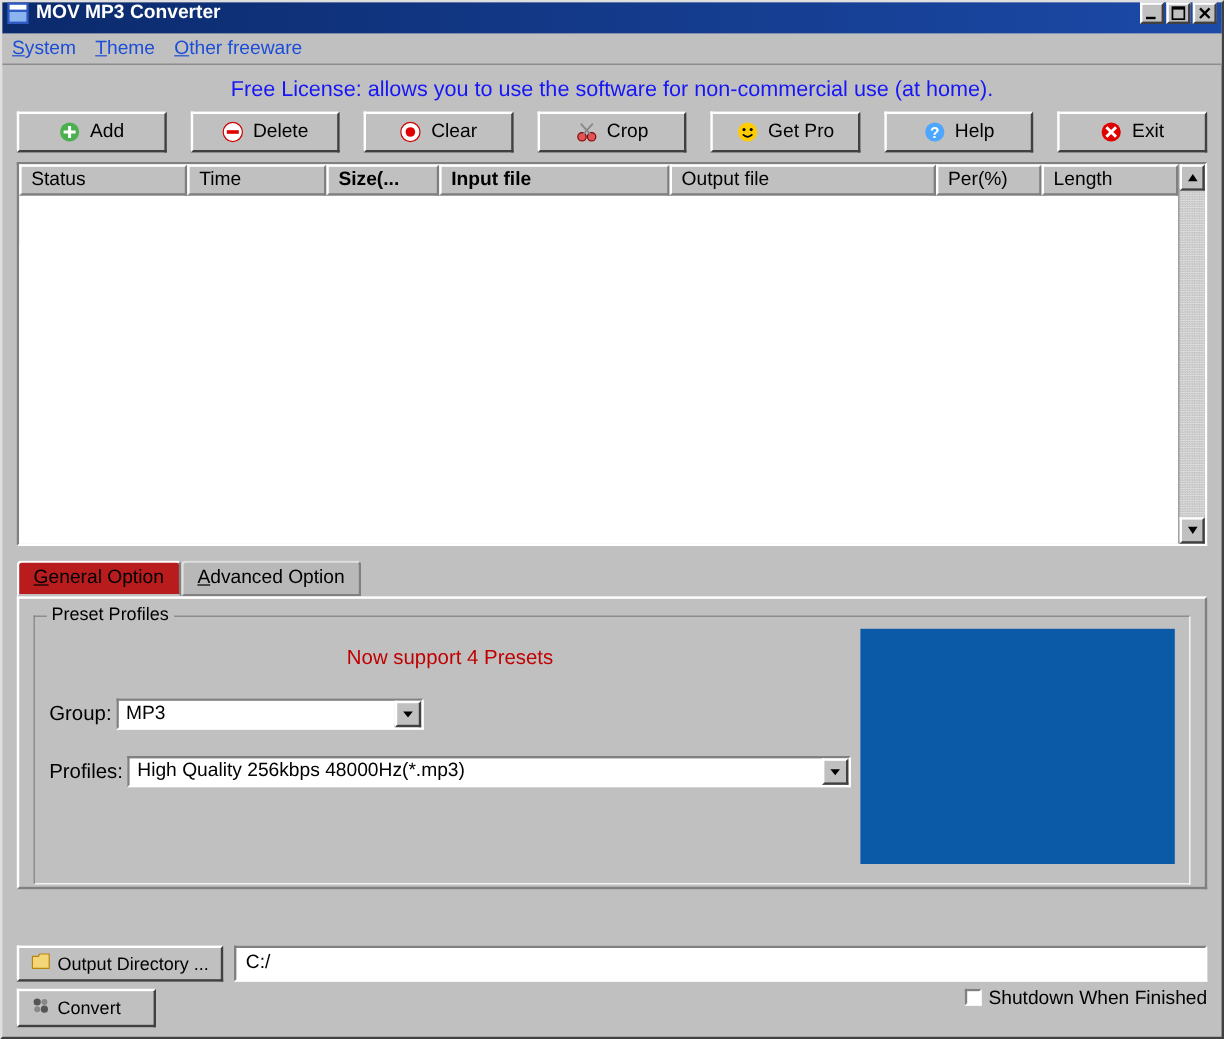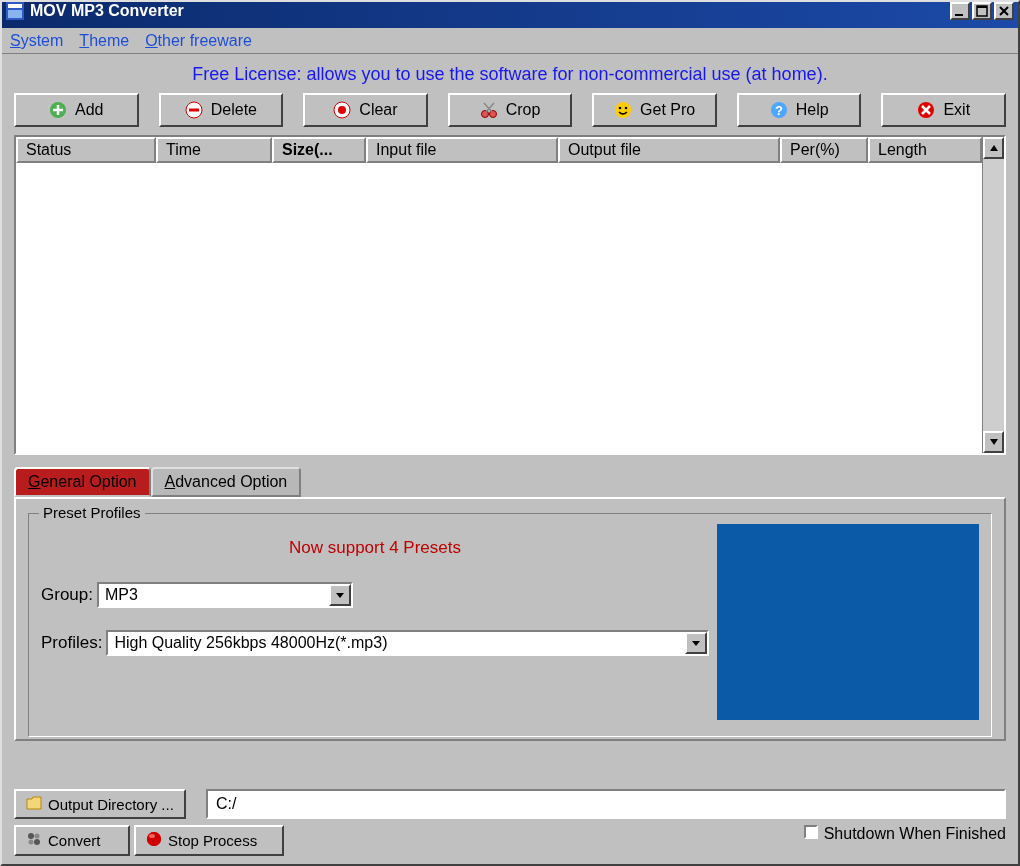--- a/index.html
+++ b/index.html
@@ -34,21 +34,21 @@
 .fieldset { border: 1px solid #808080; border-right-color: #fff; border-bottom-color: #fff; padding: 10px 12px 16px; position: relative; margin-top: 6px; display: flex; }
 .fieldset .legend { position: absolute; top: -10px; left: 10px; background: #c0c0c0; padding: 0 4px; font-size: 15px; }
 .preset-left { flex: 1; display: flex; flex-direction: column; }
 .preset-msg { color: #c00000; font-size: 17px; text-align: center; margin: 14px 0 24px; }
 .row { display: flex; align-items: center; margin-bottom: 22px; }
 .row label { font-size: 17px; margin-right: 4px; }
 .select { background: #fff; border: 2px solid; border-color: #808080 #fff #fff #808080; height: 26px; display: flex; align-items: center; padding: 0 6px; font-size: 16px; position: relative; }
 .select .dd { position: absolute; right: 0; top: 0; width: 22px; height: 100%; background: #c0c0c0; border: 2px solid; border-color: #fff #404040 #404040 #fff; display: flex; align-items: center; justify-content: center; }
 .preview { width: 262px; height: 196px; background: #0a5aa8; margin-left: 8px; }
 .bottom { padding: 0 12px 8px; display: flex; flex-direction: column; gap: 6px; }
-.outrow { display: flex; gap: 20px; }
+.outrow { display: flex; gap: 9px; }
 .outbtn { background: #c0c0c0; border: 2px solid; border-color: #fff #404040 #404040 #fff; padding: 4px 10px; font-size: 15px; display: flex; align-items: center; gap: 6px; cursor: default; }
 .outpath { flex: 1; background: #fff; border: 2px solid; border-color: #808080 #fff #fff #808080; padding: 4px 8px; font-size: 16px; }
 .actionrow { display: flex; align-items: flex-start; }
 .actionrow .spacer { flex: 1; }
 .cb { width: 14px; height: 14px; background: #fff; border: 2px solid; border-color: #808080 #fff #fff #808080; margin-right: 6px; }
 .cblabel { font-size: 16px; }
 </style>
 </head>
 <body>
 
@@ -145,21 +145,21 @@
     </div>
   </div>
 
   <div class="content">
     <div class="list-wrap" style="height:320px;">
       <div class="list-area">
         <div class="list-header">
           <div class="col" style="width:140px;">Status</div>
           <div class="col" style="width:116px;">Time</div>
           <div class="col" style="width:94px;font-weight:bold;">Size(...</div>
-          <div class="col" style="width:192px;">Input file</div>
+          <div class="col" style="width:192px;font-weight:bold;">Input file</div>
           <div class="col" style="width:222px;">Output file</div>
           <div class="col" style="width:88px;">Per(%)</div>
           <div class="col" style="flex:1;">Length</div>
         </div>
         <div class="list-body"></div>
       </div>
       <div class="vscroll">
         <div class="arrow">
             <svg width="10" height="10" viewBox="0 0 10 10">
               <path d="M5 2 L9 8 L1 8 Z" fill="#000"></path>
@@ -224,27 +224,19 @@
     <div class="actionrow">
       <div class="outbtn" style="width:116px;">
         <span><svg width="16" height="16" viewBox="0 0 16 16">
               <circle cx="5" cy="5" r="3" fill="#555"></circle>
               <circle cx="11" cy="11" r="3" fill="#555"></circle>
               <circle cx="5" cy="11" r="2.5" fill="#888"></circle>
               <circle cx="11" cy="5" r="2.5" fill="#888"></circle>
             </svg></span>
         <span>Convert</span>
       </div>
-      <div class="outbtn" style="width:150px;margin-left:4px;">
-        <span><svg width="16" height="16" viewBox="0 0 16 16">
-              <circle cx="8" cy="8" r="7" fill="radial-gradient" style="fill:#d00000"></circle>
-              <circle cx="8" cy="8" r="7" fill="#d00000"></circle>
-              <ellipse cx="6" cy="5" rx="3" ry="2" fill="#ff9080" opacity="0.7"></ellipse>
-            </svg></span>
-        <span>Stop Process</span>
-      </div>
       <span class="spacer"></span>
       <span class="cb"></span>
       <span class="cblabel">Shutdown When Finished</span>
     </div>
   </div>
 
 </div>
 
 </body></html>

